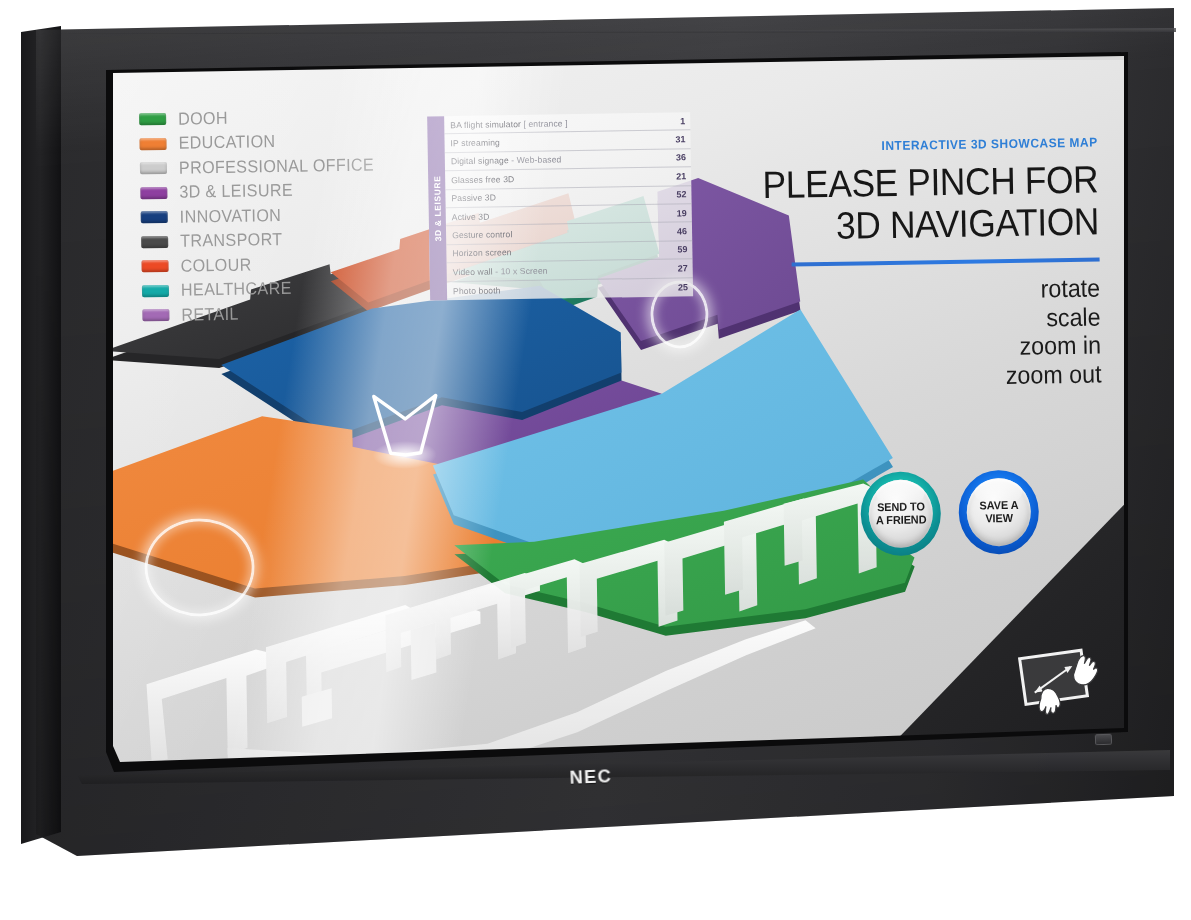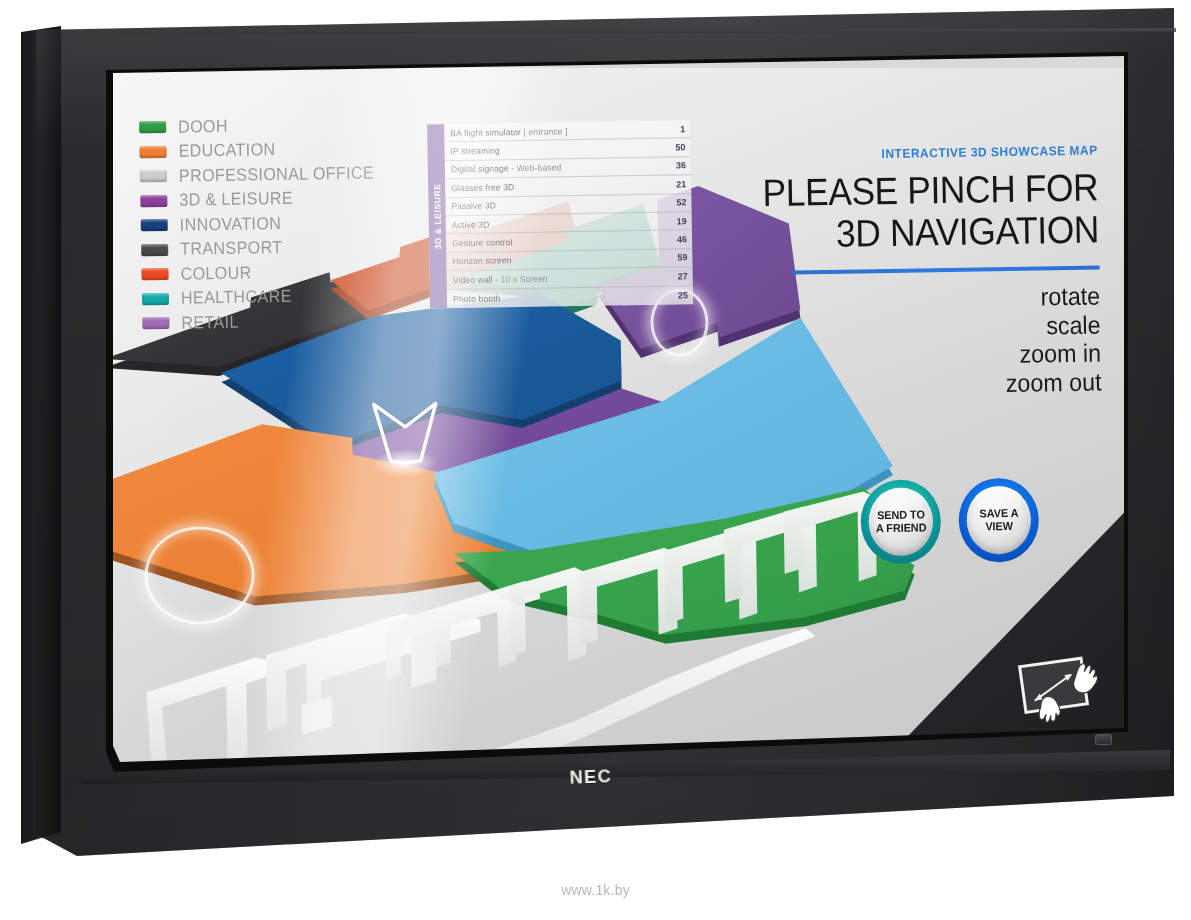--- a/index.html
+++ b/index.html
@@ -51,21 +51,21 @@
     clip-path:polygon(12px 18px, 1034px 0px, 1034px 680px, 20px 720px, 12px 700px);
   }
 
   
   #screen-wrap{
     position:absolute;left:80px;top:48px;width:1022px;height:706px;
     clip-path:polygon(11px 17px, 1022px 0px, 1022px 672px, 18px 706px, 11px 690px);
     background:#d9d9d9;
   }
   #screen{
-    position:absolute;left:0;top:12px;width:1022px;height:706px;
+    position:absolute;left:0;top:4px;width:1022px;height:706px;
     transform-origin:0 0;
   }
   .screen-bg{
     position:absolute;inset:0;
     background:
       linear-gradient(118deg,rgba(255,255,255,.30) 0%,rgba(255,255,255,.06) 27%,rgba(255,255,255,0) 34%,rgba(255,255,255,0) 100%),
       linear-gradient(160deg,#f3f3f3 0%,#eaeaea 26%,#d8d8d8 58%,#cfcfcf 78%,#c8c8c8 100%);
   }
   .glass-streak{
     position:absolute;left:180px;top:-60px;width:230px;height:840px;
@@ -391,21 +391,21 @@
             </div>
             <div class="rows">
               <div class="trow">
                 <span class="nm"><span>BA flight simulator</span>
                   <span class="lt">[ entrance ]</span></span>
                 <span class="no">1</span>
               </div>
               <div class="trow">
                 <span class="nm"><span>IP streaming</span>
                   <span class="lt"></span></span>
-                <span class="no">50</span>
+                <span class="no">31</span>
               </div>
               <div class="trow">
                 <span class="nm"><span>Digital signage</span>
                   <span class="lt">-  Web-based</span></span>
                 <span class="no">36</span>
               </div>
               <div class="trow">
                 <span class="nm"><span>Glasses free 3D</span>
                   <span class="lt"></span></span>
                 <span class="no">21</span>
@@ -500,14 +500,13 @@
         <div class="glass-streak"></div>
       </div>
     </div>
 
     <div class="bottom-bar"></div>
     <div class="btn-dot"></div>
     <div id="nec">NEC</div>
 
   </div>
 
-  <div id="watermark">www.1k.by</div>
 </div>
 
 </body></html>

